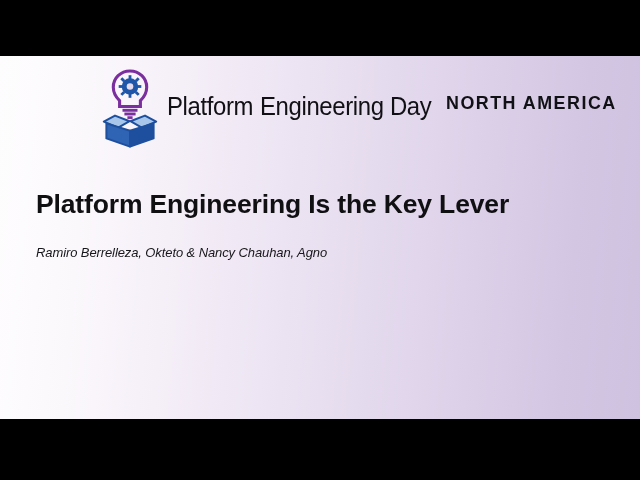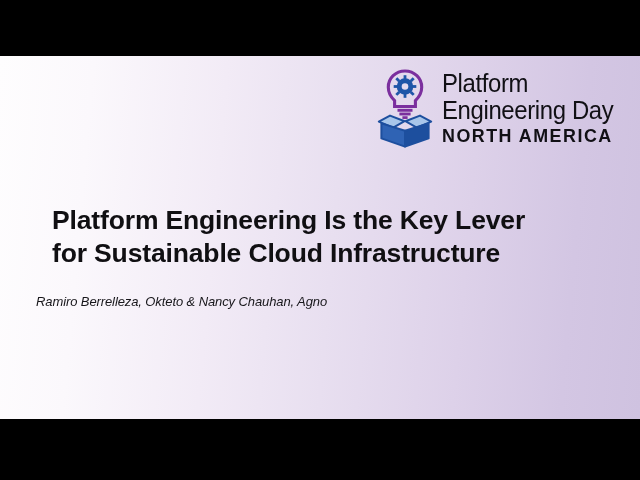--- a/index.html
+++ b/index.html
@@ -60,21 +60,21 @@
     gap: 9px;
   }
   #logo-mark {
     width: 56px;
     height: 84px;
     flex: 0 0 auto;
     display: block;
   }
   #logo-text {
     display: flex;
-    flex-direction: column;
+    flex-direction: row;
     justify-content: center;
     line-height: 1;
   }
   .logo-line1, .logo-line2 {
     font-family: "Liberation Sans Narrow", "Liberation Sans", sans-serif;
     font-size: 26px;
     font-weight: 400;
     color: #111015;
     letter-spacing: -0.4px;
     transform: scaleX(0.92);
@@ -95,21 +95,21 @@
   }
 
   
   #title-block {
     position: absolute;
     left: 36px;
     top: 132px;
     width: 576px;
   }
   #talk-title {
-    margin: 16px;
+    margin: 0;
     font-size: 26.5px;
     font-weight: 700;
     line-height: 33px;
     color: #100f12;
     letter-spacing: -0.15px;
   }
   #talk-title .tline { display: block; }
   #speakers {
     margin: 20px 0 0 0;
     font-size: 13px;
@@ -164,21 +164,20 @@
       <div id="logo-text">
         <span class="logo-line1">Platform</span>
         <span class="logo-line2">Engineering Day</span>
         <span class="logo-line3">NORTH AMERICA</span>
       </div>
     </div>
 
     <div id="title-block">
       <h1 id="talk-title">
         <span class="tline">Platform Engineering Is the Key Lever</span>
-        <span class="tline">for Sustainable Cloud Infrastructure</span>
       </h1>
       <p id="speakers">Ramiro Berrelleza, Okteto &amp; Nancy Chauhan, Agno</p>
     </div>
 
   </div>
 
   <div class="bar bar-bottom"></div>
 </div>
 
 </body></html>

